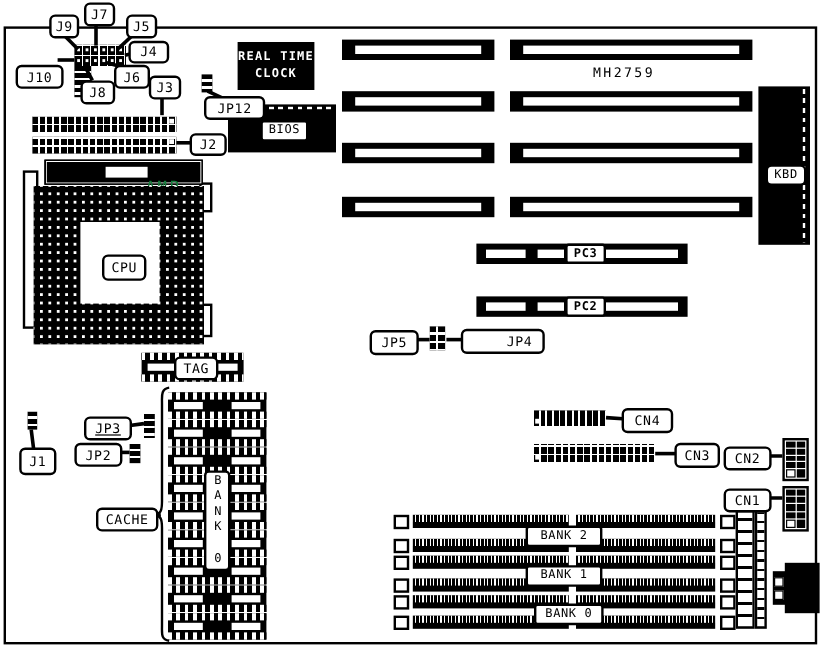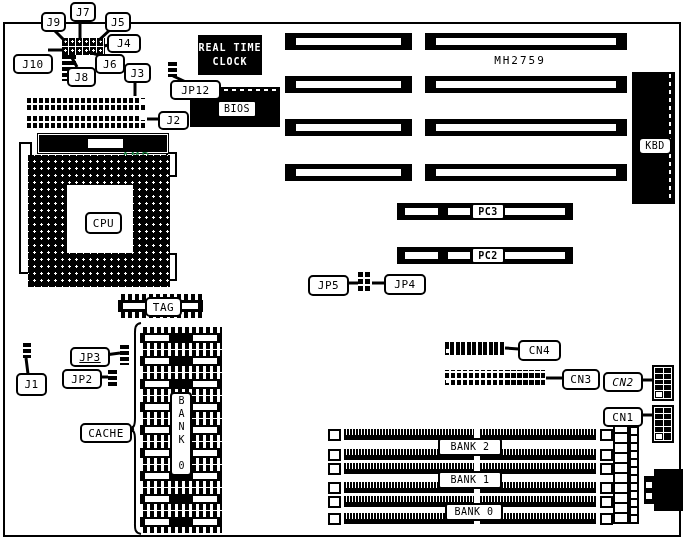--- a/index.html
+++ b/index.html
@@ -399,41 +399,41 @@
     </div>
   <div class="abs callout" style="left:158px;top:111px;width:27px;height:15px;">
       <span>J2</span>
     </div>
   <div class="abs callout" style="left:170px;top:80px;width:47px;height:16px;">
       <span>JP12</span>
     </div>
   <div class="abs callout" style="left:308px;top:275px;width:37px;height:17px;">
       <span>JP5</span>
     </div>
-  <div class="abs callout" style="left:384px;top:274px;width:38px;height:17px;">
+  <div class="abs callout" style="left:384px;top:274px;width:38px;height:17px;padding-left:28px;">
       <span>JP4</span>
     </div>
   <div class="abs callout" style="left:70px;top:347px;width:36px;height:16px;text-decoration:underline;">
       <span>JP3</span>
     </div>
   <div class="abs callout" style="left:62px;top:369px;width:36px;height:16px;">
       <span>JP2</span>
     </div>
   <div class="abs callout" style="left:16px;top:373px;width:27px;height:19px;">
       <span>J1</span>
     </div>
   <div class="abs callout" style="left:80px;top:423px;width:48px;height:16px;">
       <span>CACHE</span>
     </div>
   <div class="abs callout" style="left:518px;top:340px;width:39px;height:17px;">
       <span>CN4</span>
     </div>
   <div class="abs callout" style="left:562px;top:369px;width:34px;height:17px;">
       <span>CN3</span>
     </div>
-  <div class="abs callout" style="left:603px;top:372px;width:36px;height:16px;font-style:italic;">
+  <div class="abs callout" style="left:603px;top:372px;width:36px;height:16px;">
       <span>CN2</span>
     </div>
   <div class="abs callout" style="left:603px;top:407px;width:36px;height:16px;">
       <span>CN1</span>
     </div>
 
 </div>
 
 </body></html>

